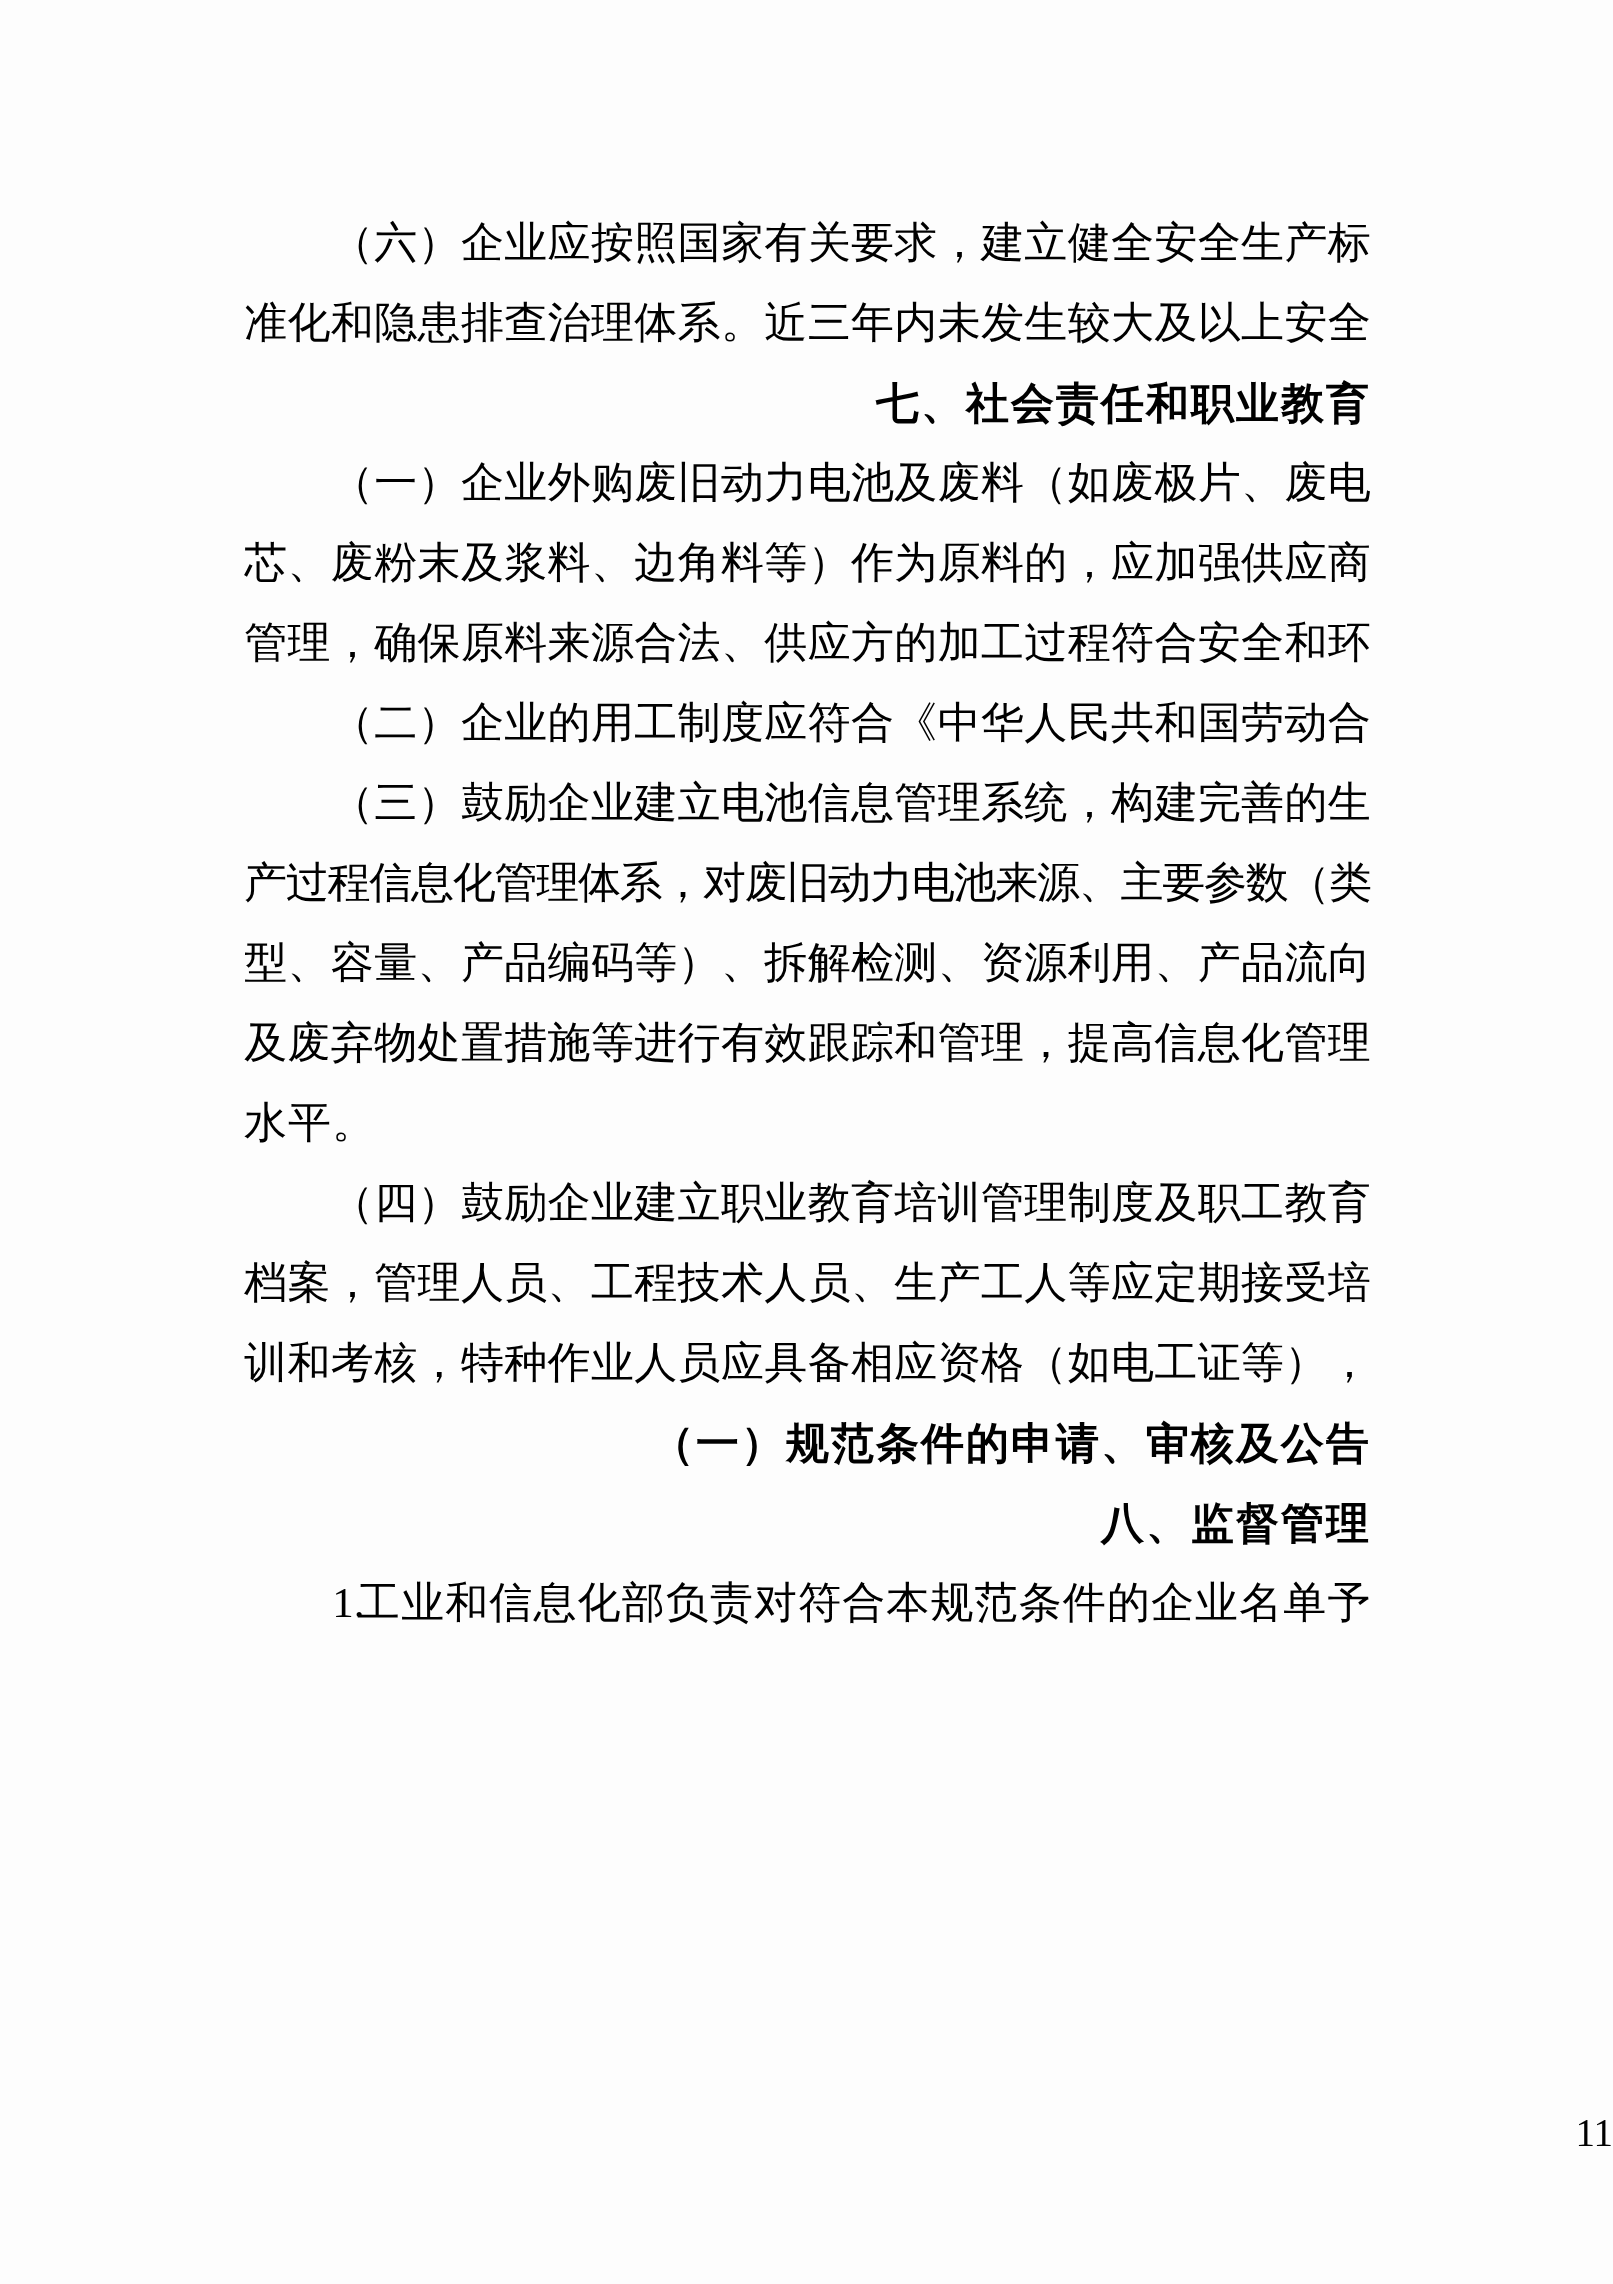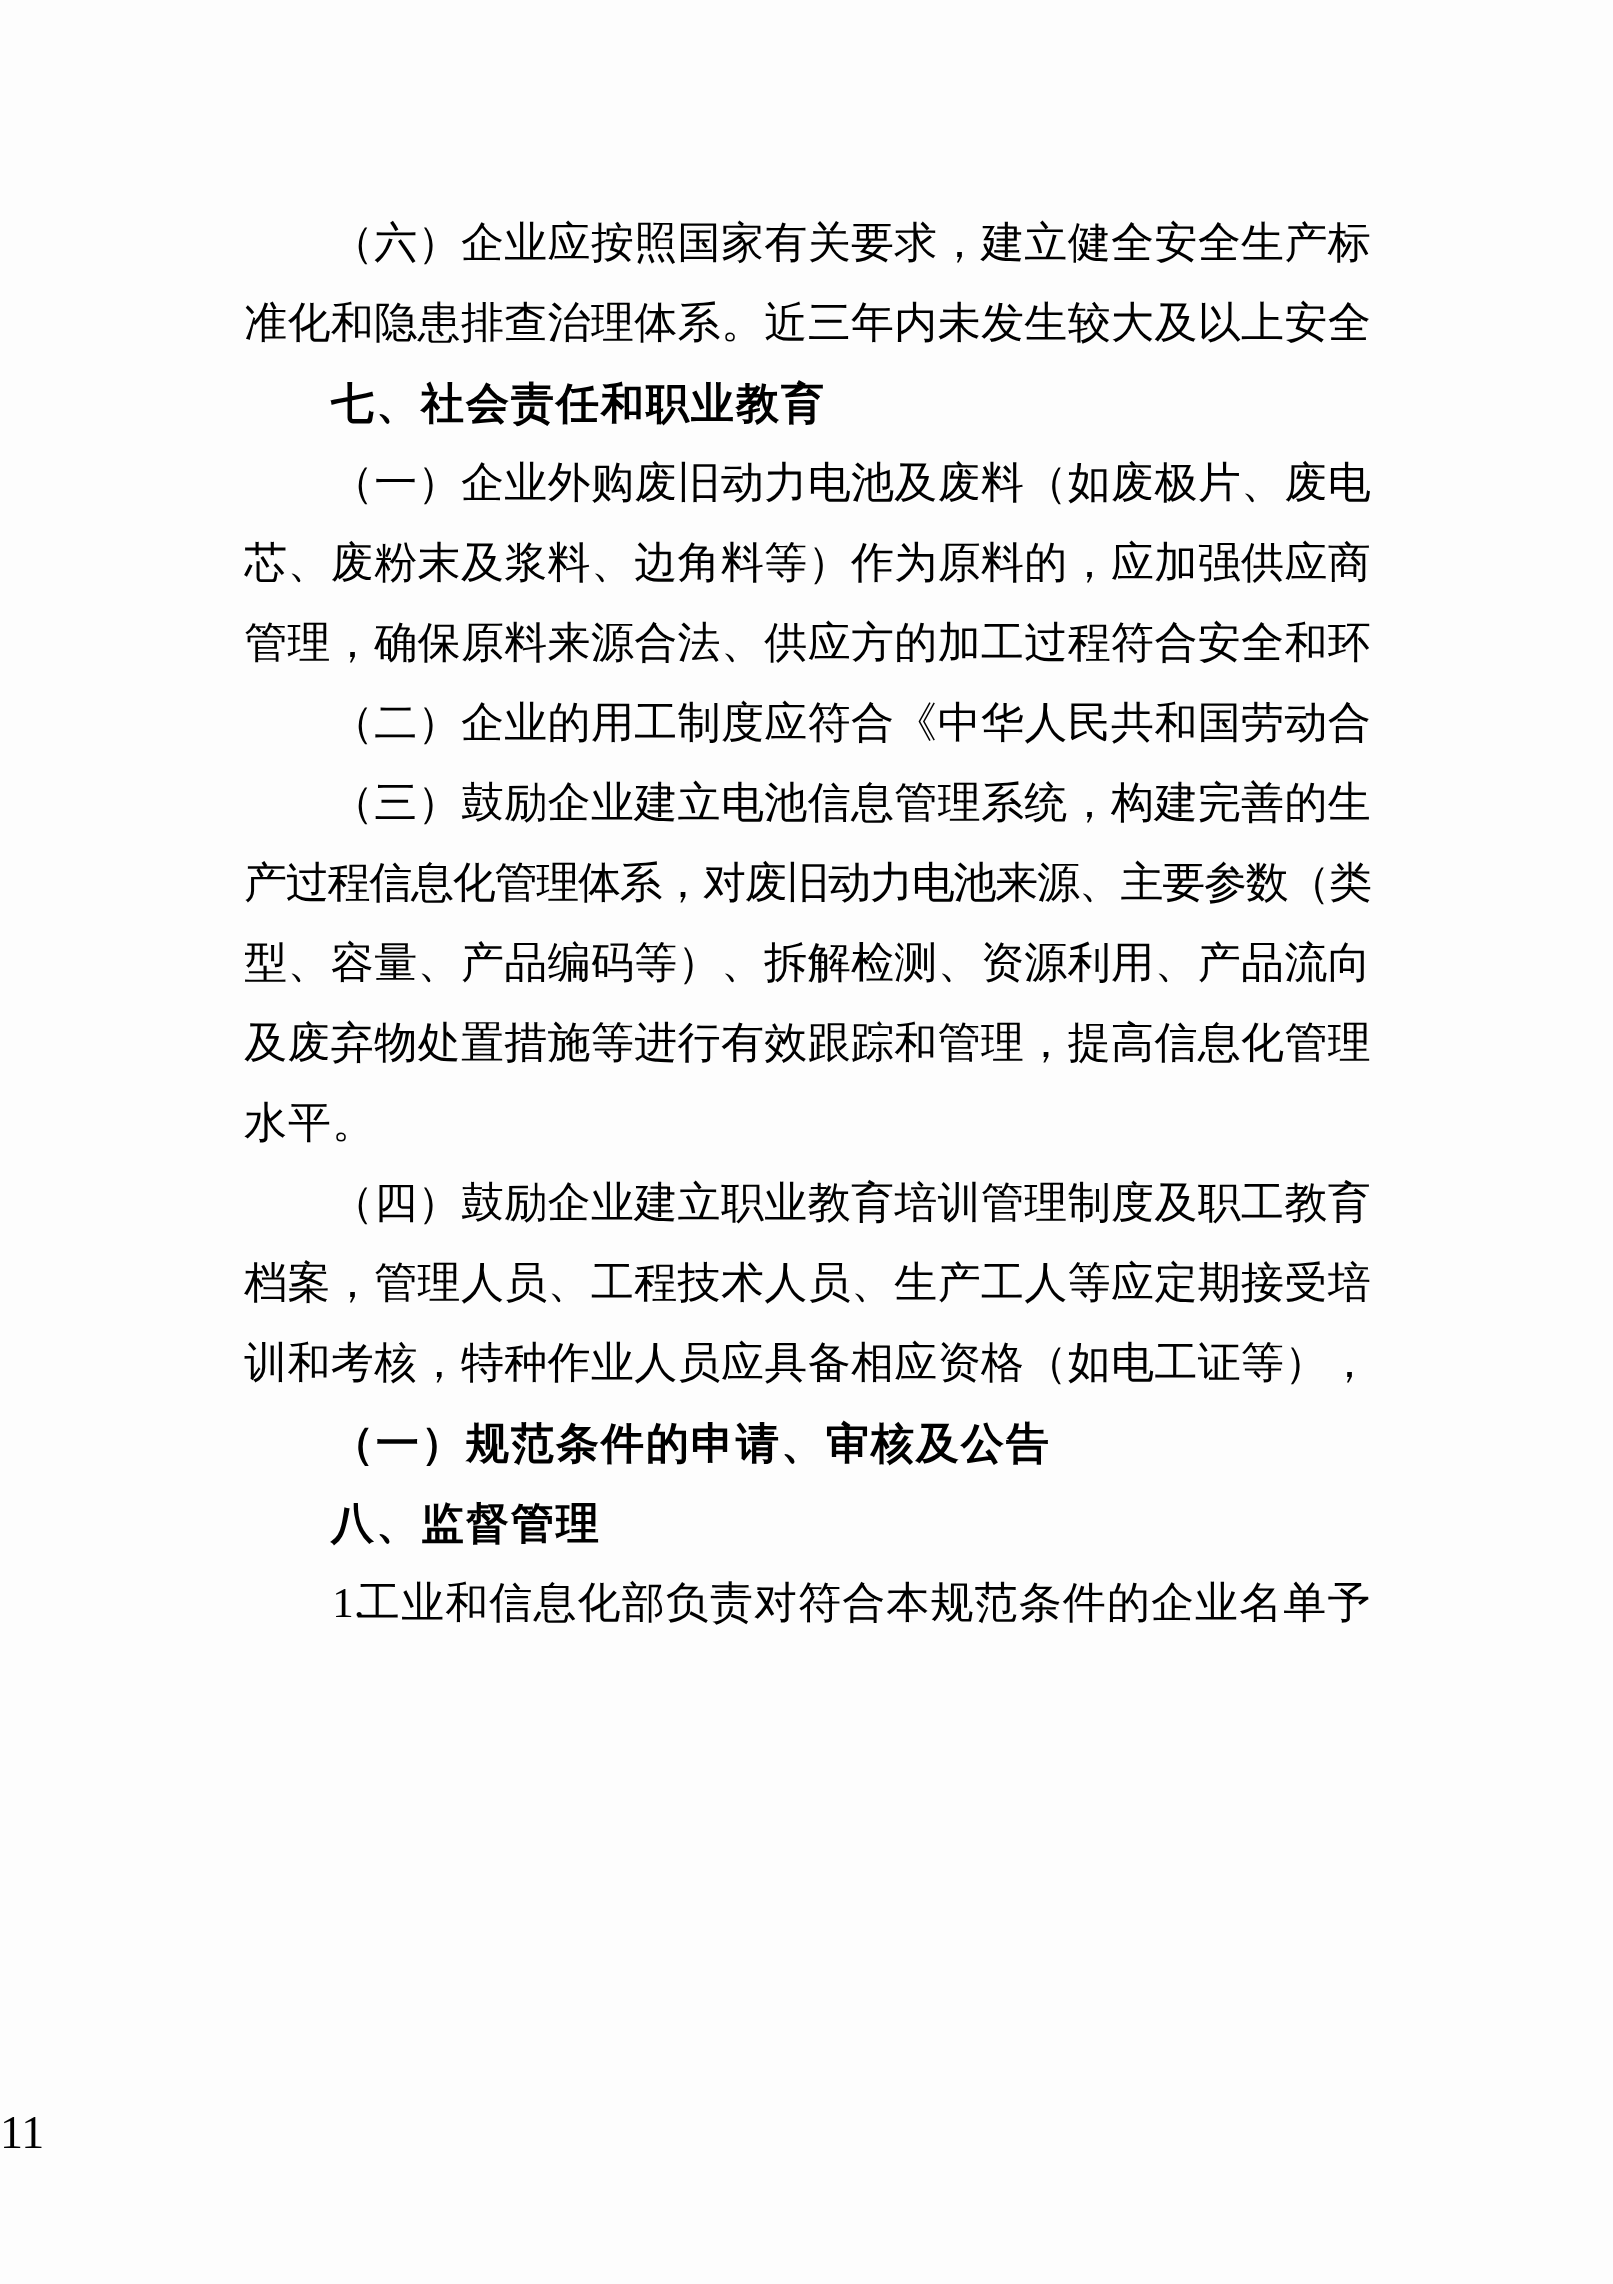--- a/index.html
+++ b/index.html
@@ -38,36 +38,37 @@
   .line.fill .cell {
     flex: 1 1 0;
     min-width: 0;
     text-align: center;
   }
   .line.fill .cell.ascii {
     flex: 0.55 1 0;
   }
   .line.indent:not(.fill) {
     padding-left: 87px;
+    text-align: right;
   }
   .line.heading1,
   .line.heading2 {
     font-family: "Liberation Sans", "DejaVu Sans", sans-serif;
     font-weight: bold;
     letter-spacing: 2px;
   }
   .page-number {
     position: absolute;
     top: 2107px;
     left: 0;
     width: 100%;
     height: 51px;
     line-height: 51px;
-    text-align: left;
-    font-size: 46px;
+    text-align: right;
+    font-size: 39px;
     font-family: "Liberation Serif", "DejaVu Serif", serif;
   }
 </style>
 </head>
 <body>
 
 <div class="page">
   <div class="body-text">
       <div class="line fill indent">
         <span class="cell"></span>

